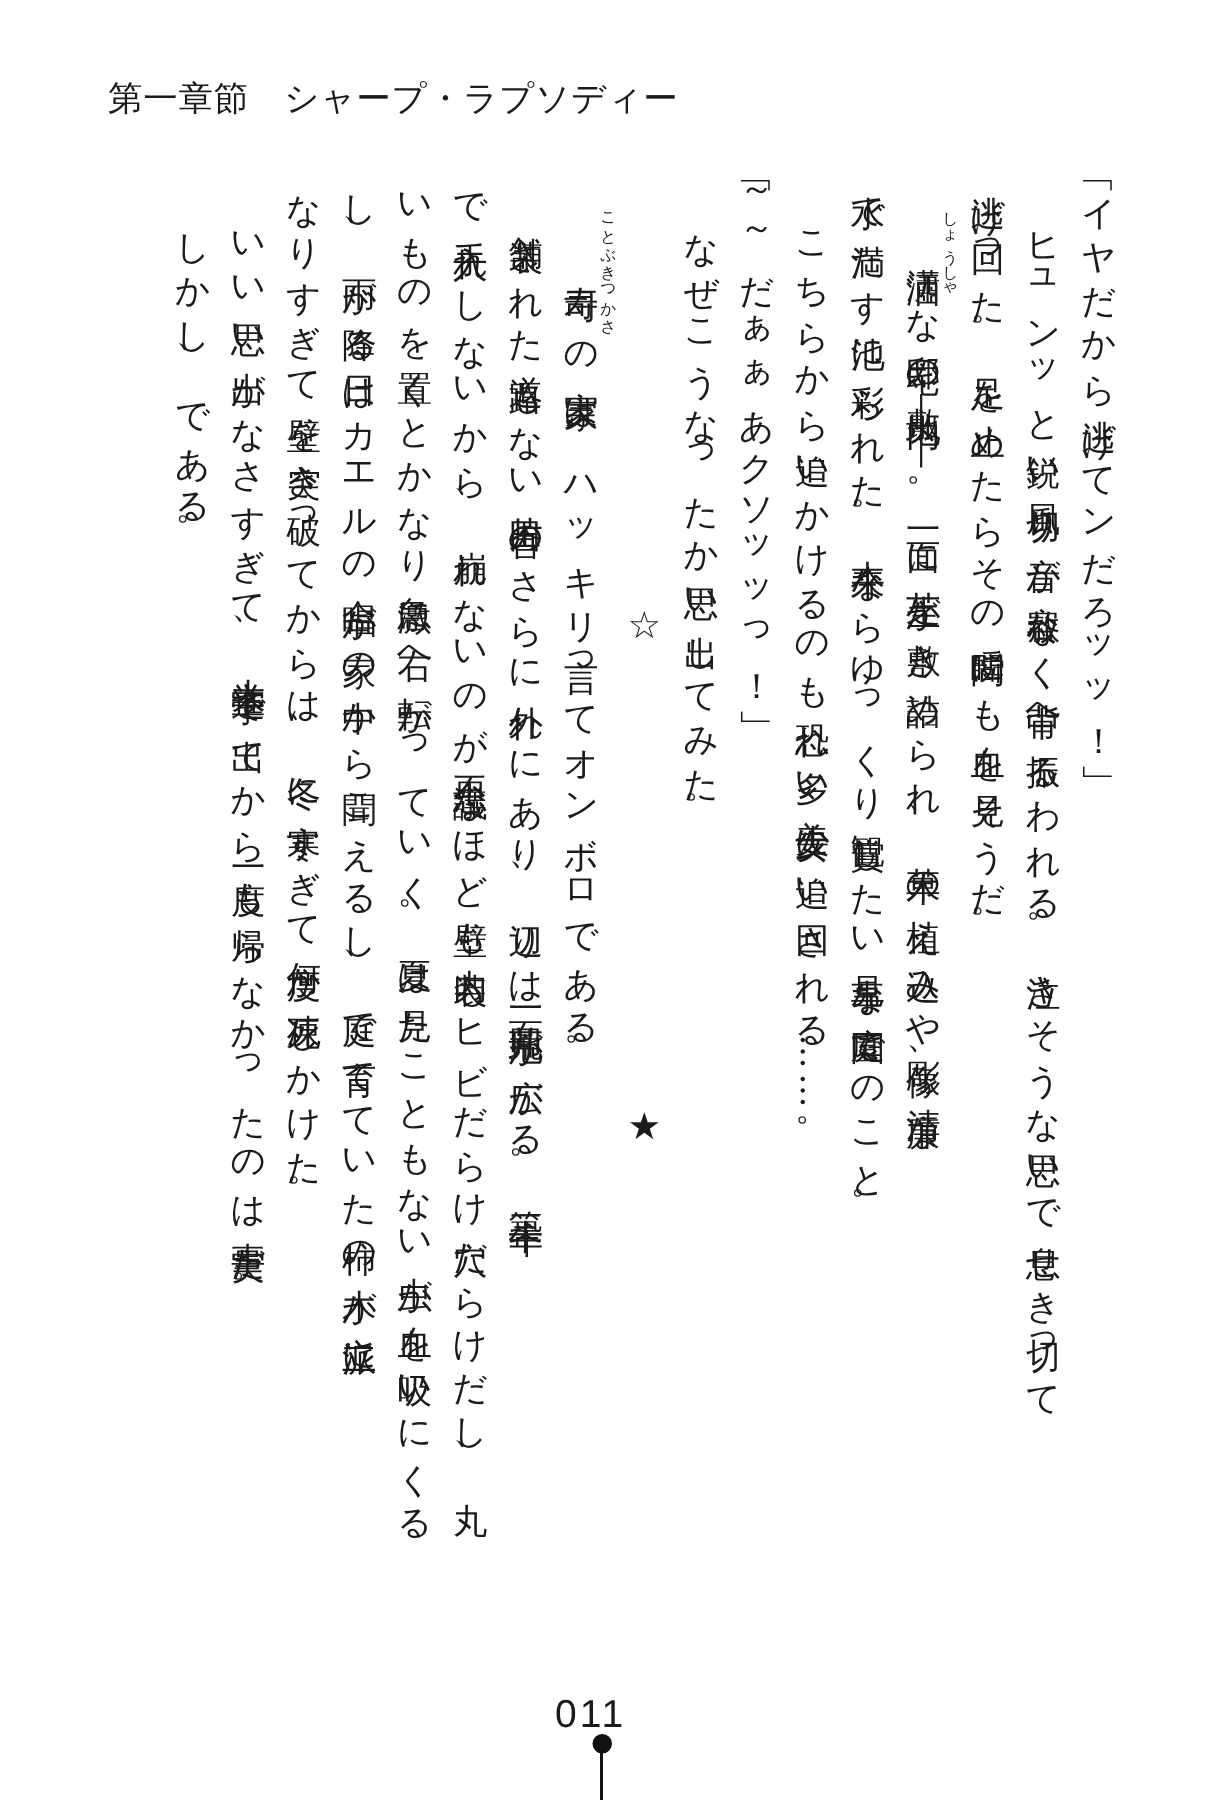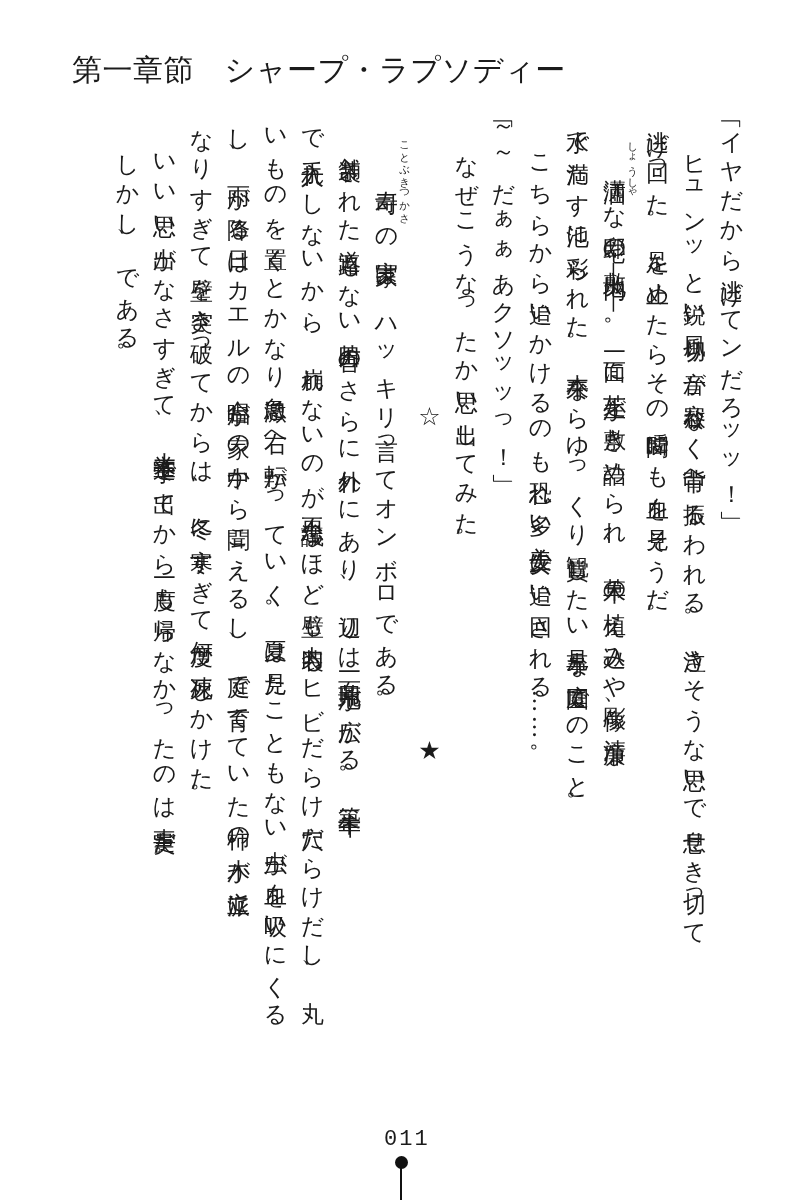--- a/index.html
+++ b/index.html
@@ -9,21 +9,21 @@
     height: 1200px;
     background: #ffffff;
     color: #1b1b1b;
     font-family: "DejaVu Serif", "Liberation Serif", serif;
     overflow: hidden;
   }
   .running-head {
     position: absolute;
     left: 72px;
     top: 50px;
-    font-size: 30px;
+    font-size: 23px;
     letter-spacing: 0.5px;
     white-space: nowrap;
   }
   .text-block {
     position: absolute;
     top: 113px;
     right: 57px;
     height: 1046px;
     writing-mode: vertical-rl;
     font-size: 23px;
@@ -51,24 +51,24 @@
   .star-open   { top: 289px; }
   .star-filled { top: 623px; }
   ruby { ruby-align: center; }
   rt {
     font-size: 10.5px;
     letter-spacing: 0;
     font-family: "DejaVu Serif", "Liberation Serif", serif;
   }
   .page-number {
     position: absolute;
-    left: 384px;
+    left: 370px;
     top: 1127px;
-    font-family: Liberation Mono, monospace;
-    font-size: 22px;
+    font-family: Liberation Sans, sans-serif;
+    font-size: 26px;
     letter-spacing: 2px;
   }
   .spine-dot {
     position: absolute;
     left: 395px;
     top: 1156px;
     width: 13px;
     height: 13px;
     border-radius: 50%;
     background: #111;

